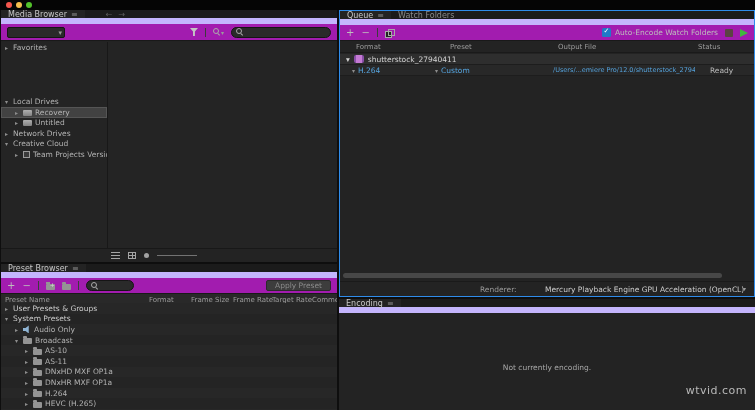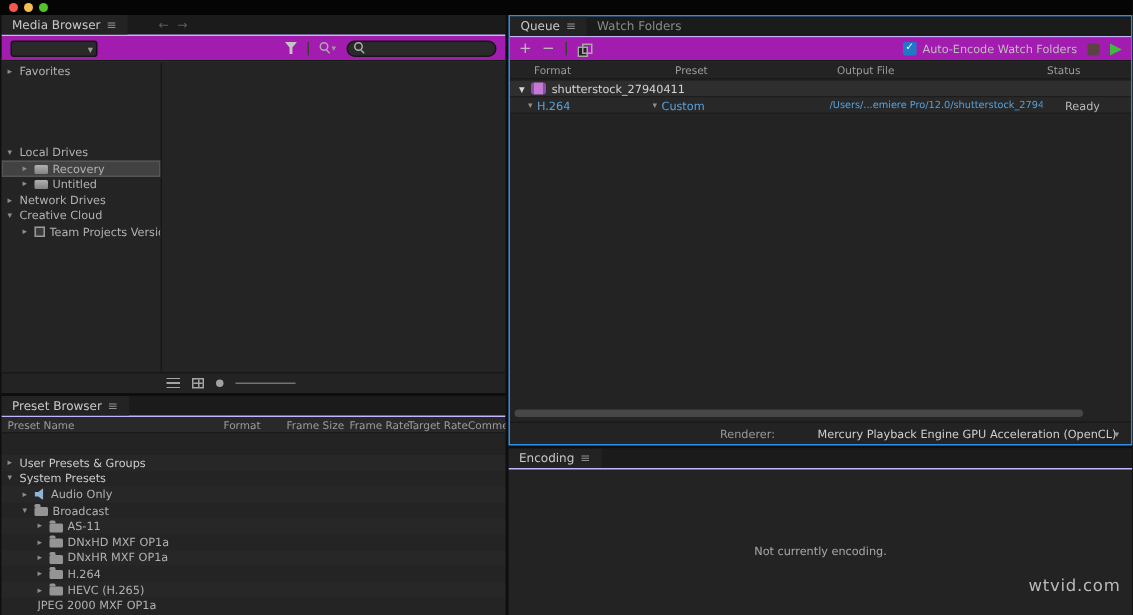--- a/index.html
+++ b/index.html
@@ -14,21 +14,21 @@
   .panel { position:absolute; background:#232323; overflow:hidden; }
 
   
   #titlebar { position:absolute; left:0; top:0; width:755px; height:10px; background:#050505; }
   .tl { position:absolute; top:2px; width:6px; height:6px; border-radius:50%; }
   .tl.red { left:6px; background:#f4574e; }
   .tl.yellow { left:16px; background:#f5bf4f; }
   .tl.green { left:26px; background:#53c22b; }
 
   
-  .tabbar { height:14px; background:#1b1b1b; display:flex; align-items:stretch; border-bottom:1px solid #c4b5fd; }
+  .tabbar { height:14px; background:#1b1b1b; display:flex; align-items:stretch; border-bottom:6px solid #c4b5fd; }
   .tab { padding:0 7px; display:flex; align-items:center; gap:4px; font-size:8px; color:#c8c8c8; background:#232323; white-space:nowrap; }
   .tab.inactive { background:transparent; color:#8a8a8a; }
   .menu-glyph::before { content:"\2261"; color:#8f8f8f; font-size:8px; }
   .nav-arrow { display:flex; align-items:center; font-size:8px; color:#5d5d5d; padding:0 3px; }
 
   
   .toolbar { display:flex; align-items:center; padding:0 6px; gap:7px; background:#a21caf; border-bottom:1px solid #191919; }
   .spacer { flex:1; }
   .vsep { width:1px; height:9px; background:#3c3c3c; flex:none; }
   .tbtn { color:#b5b5b5; font-size:10px; line-height:10px; flex:none; display:flex; align-items:center; }
@@ -210,20 +210,37 @@
   </div>
 </div>
 
 <div id="preset-browser" class="panel">
   <div class="tabbar">
     <div class="tab">
       <span>Preset Browser</span>
       <span class="menu-glyph"></span>
     </div>
   </div>
+  <div id="pb-toolbar" class="toolbar">
+    <span class="tbtn i-plus"></span>
+    <span class="tbtn i-minus"></span>
+    <div class="vsep"></div>
+    <span class="tbtn">
+        <span class="i-folderplus"></span>
+      </span>
+    <span class="tbtn">
+        <span class="i-folder"></span>
+      </span>
+    <div class="vsep"></div>
+    <div class="searchbox" style="width:48px;">
+      <span class="i-mag"></span>
+    </div>
+    <div class="spacer"></div>
+    <div class="apply-btn">Apply Preset</div>
+  </div>
   <div id="pb-cols" class="cols-row">
     <span class="pc-0">Preset Name</span>
     <span class="pc-1">Format</span>
     <span class="pc-2">Frame Size</span>
     <span class="pc-3">Frame Rate</span>
     <span class="pc-4">Target Rate</span>
     <span class="pc-5">Comment</span>
   </div>
   <div id="pb-tree">
       <div class="tree-row group-hdr" style="padding-left: 4px;">
@@ -236,20 +253,25 @@
       </div>
       <div class="tree-row" style="padding-left: 14px;">
         <span class="chev chev-r"></span>
         <span class="ticon i-speaker"></span>
         <span class="tlabel">Audio Only</span>
       </div>
       <div class="tree-row" style="padding-left: 14px;">
         <span class="chev chev-d"></span>
         <span class="ticon i-folder"></span>
         <span class="tlabel">Broadcast</span>
+      </div>
+      <div class="tree-row" style="padding-left: 24px;">
+        <span class="chev chev-r"></span>
+        <span class="ticon i-folder"></span>
+        <span class="tlabel">AS-10</span>
       </div>
       <div class="tree-row" style="padding-left: 24px;">
         <span class="chev chev-r"></span>
         <span class="ticon i-folder"></span>
         <span class="tlabel">AS-11</span>
       </div>
       <div class="tree-row" style="padding-left: 24px;">
         <span class="chev chev-r"></span>
         <span class="ticon i-folder"></span>
         <span class="tlabel">DNxHD MXF OP1a</span>

